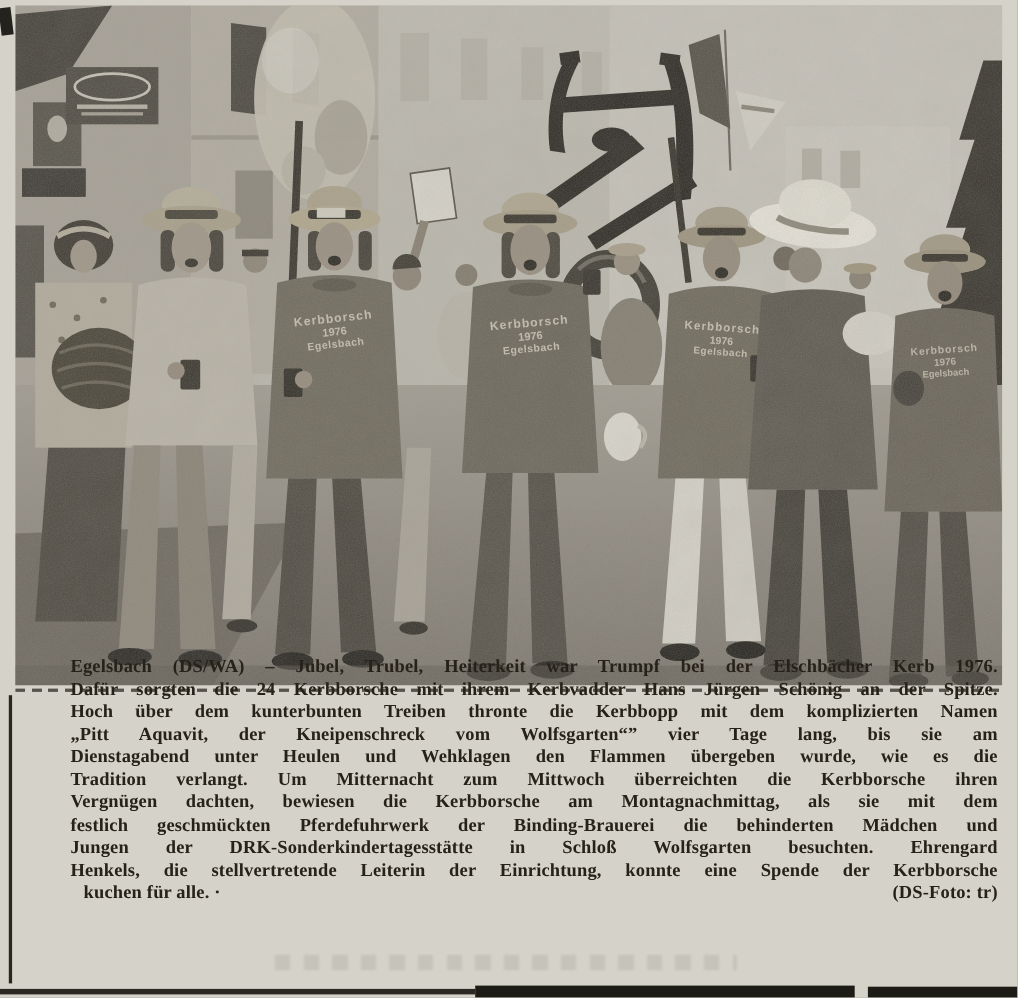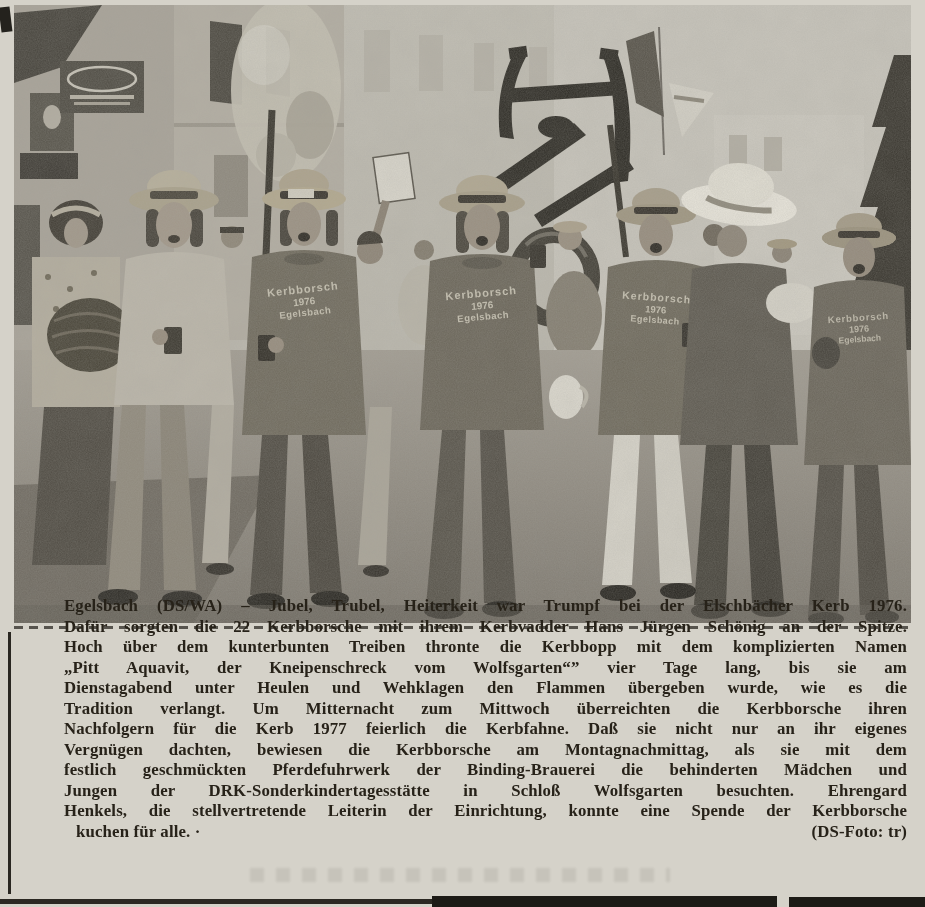--- a/index.html
+++ b/index.html
@@ -300,26 +300,25 @@
       <rect x="0" y="0" width="897" height="618" filter="url(#grainF)" opacity="0.30"></rect>
       <rect x="0" y="0" width="897" height="618" filter="url(#blotchF)" opacity="0.12"></rect>
     </svg>
   </div>
 
   <div class="separator"></div>
   <div class="caption-rule"></div>
 
   <div class="caption">
     <div class="cap-line">Egelsbach (DS/WA) – Jubel, Trubel, Heiterkeit war Trumpf bei der Elschbächer Kerb 1976.</div>
-    <div class="cap-line">Dafür sorgten die 22 Kerbborsche mit ihrem Kerbvadder Hans Jürgen Schönig an der Spitze.</div>
+    <div class="cap-line">Dafür sorgten die 24 Kerbborsche mit ihrem Kerbvadder Hans Jürgen Schönig an der Spitze.</div>
     <div class="cap-line">Hoch über dem kunterbunten Treiben thronte die Kerbbopp mit dem komplizierten Namen</div>
     <div class="cap-line">„Pitt Aquavit, der Kneipenschreck vom Wolfsgarten“” vier Tage lang, bis sie am</div>
     <div class="cap-line">Dienstagabend unter Heulen und Wehklagen den Flammen übergeben wurde, wie es die</div>
     <div class="cap-line">Tradition verlangt. Um Mitternacht zum Mittwoch überreichten die Kerbborsche ihren</div>
-    <div class="cap-line">Nachfolgern für die Kerb 1977 feierlich die Kerbfahne. Daß sie nicht nur an ihr eigenes</div>
     <div class="cap-line">Vergnügen dachten, bewiesen die Kerbborsche am Montagnachmittag, als sie mit dem</div>
     <div class="cap-line">festlich geschmückten Pferdefuhrwerk der Binding-Brauerei die behinderten Mädchen und</div>
     <div class="cap-line">Jungen der DRK-Sonderkindertagesstätte in Schloß Wolfsgarten besuchten. Ehrengard</div>
     <div class="cap-line">Henkels, die stellvertretende Leiterin der Einrichtung, konnte eine Spende der Kerbborsche</div>
     <div class="cap-last">
       <span>kuchen für alle.  ·</span>
       <span>(DS-Foto: tr)</span>
     </div>
   </div>
 

